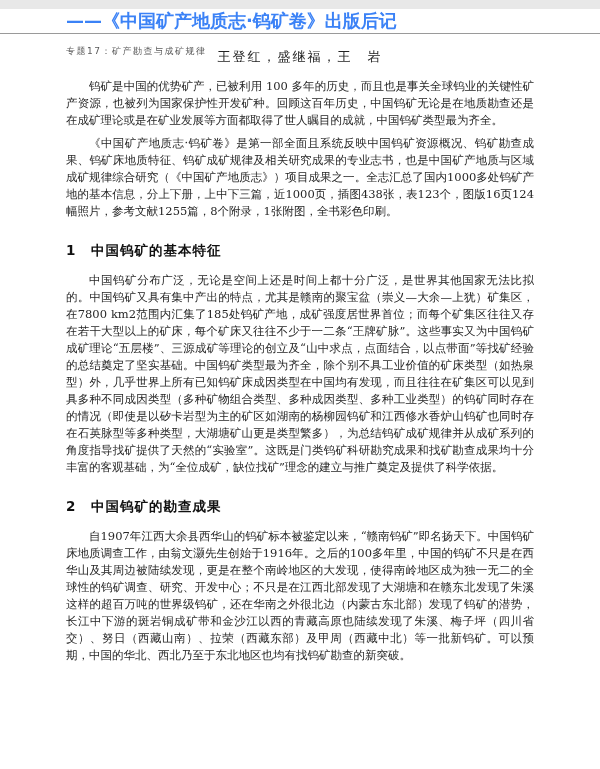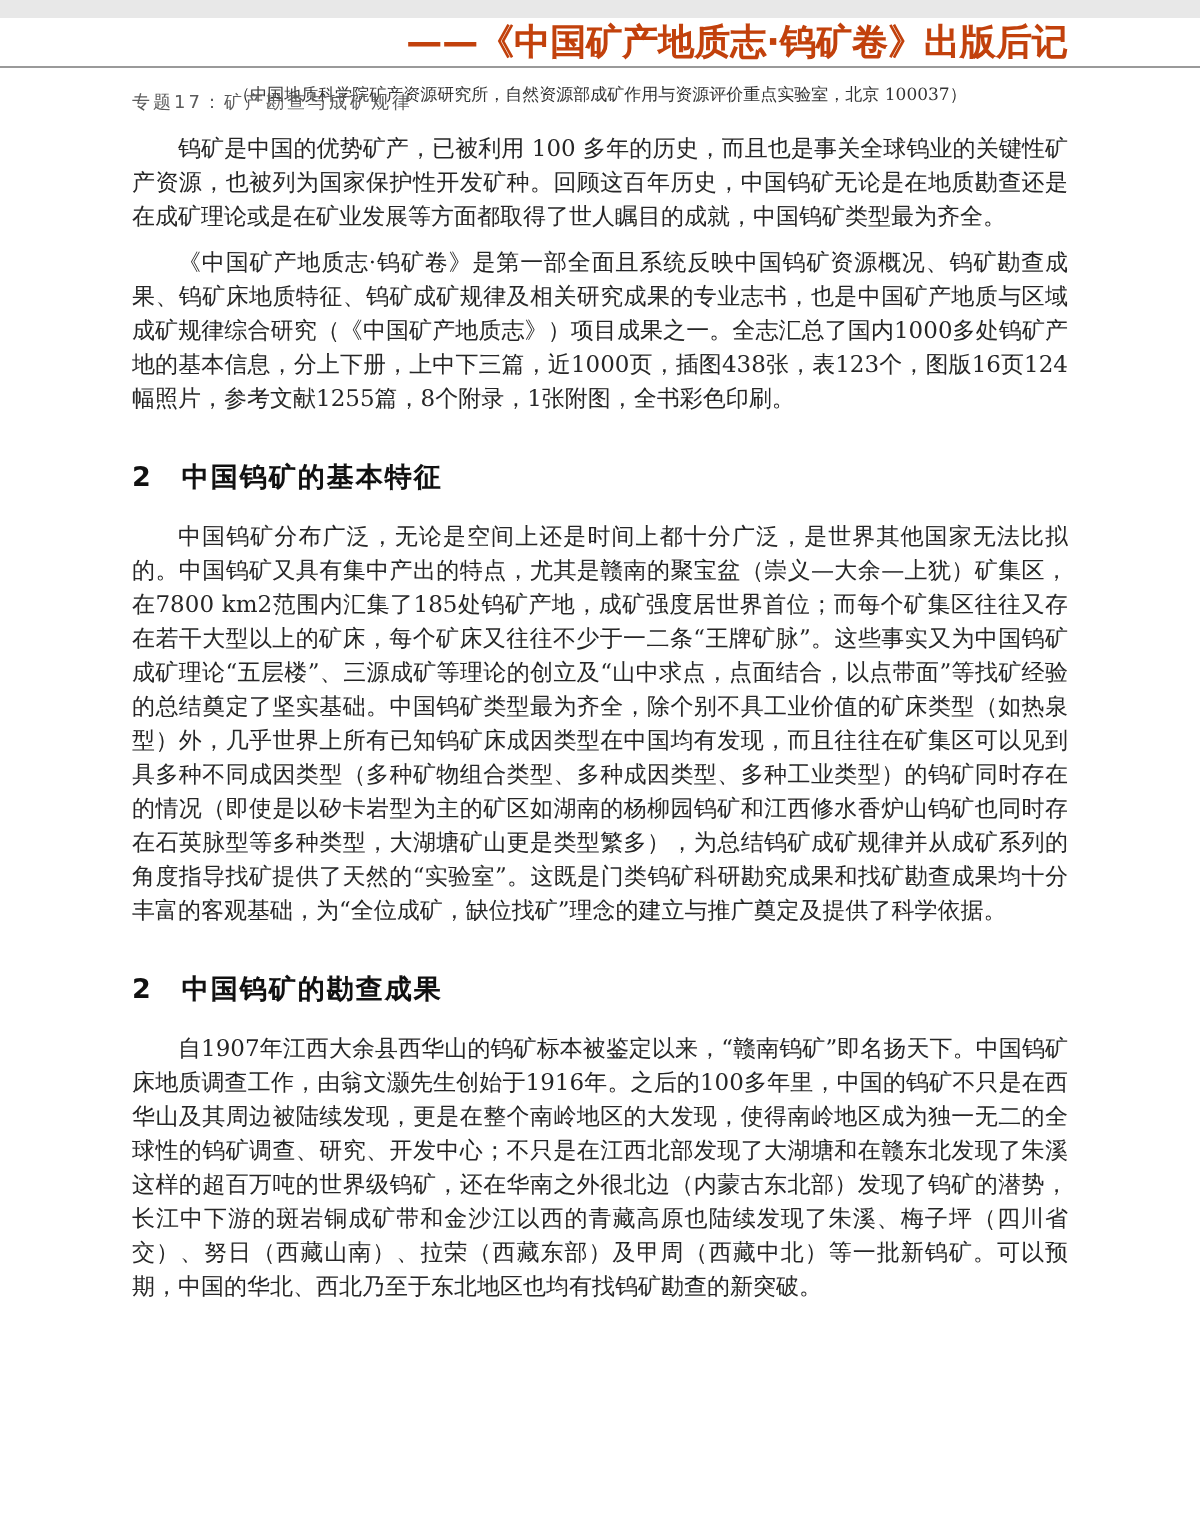--- a/index.html
+++ b/index.html
@@ -34,25 +34,25 @@
     margin-top: 36px;
     text-align: center;
     font-size: 21px;
     font-weight: bold;
     font-family: "DejaVu Sans", sans-serif;
     color: #111;
     letter-spacing: 1px;
   }
   .doc-subtitle {
     margin-top: 9px;
-    text-align: right;
+    text-align: left;
     font-size: 18px;
     font-weight: bold;
     font-family: "DejaVu Sans", sans-serif;
-    color: #c2410c;
+    color: #3b82f6;
   }
   .authors {
     margin-top: 15px;
     text-align: center;
     font-size: 13px;
     letter-spacing: 2px;
     color: #222;
   }
   .affiliation {
     margin-top: 9px;
@@ -84,28 +84,28 @@
 
 <div class="page">
 
   <div class="running-header">专题17：矿产勘查与成矿规律</div>
 
   <div class="header-rule"></div>
 
 
   <h2 class="doc-subtitle">——《中国矿产地质志·钨矿卷》出版后记</h2>
 
+  <div class="authors">王登红，盛继福，王　岩</div>
 
-  <div class="affiliation">（中国地质科学院矿产资源研究所，自然资源部成矿作用与资源评价重点实验室，北京 100037）</div>
 
   <p class="body-par first">钨矿是中国的优势矿产，已被利用 100 多年的历史，而且也是事关全球钨业的关键性矿产资源，也被列为国家保护性开发矿种。回顾这百年历史，中国钨矿无论是在地质勘查还是在成矿理论或是在矿业发展等方面都取得了世人瞩目的成就，中国钨矿类型最为齐全。</p>
 
   <p class="body-par">《中国矿产地质志·钨矿卷》是第一部全面且系统反映中国钨矿资源概况、钨矿勘查成果、钨矿床地质特征、钨矿成矿规律及相关研究成果的专业志书，也是中国矿产地质与区域成矿规律综合研究（《中国矿产地质志》）项目成果之一。全志汇总了国内1000多处钨矿产地的基本信息，分上下册，上中下三篇，近1000页，插图438张，表123个，图版16页124幅照片，参考文献1255篇，8个附录，1张附图，全书彩色印刷。</p>
 
-  <h3 class="section-heading">2　中国钨矿的基本特征</h3>
+  <h3 class="section-heading">1　中国钨矿的基本特征</h3>
 
   <p class="body-par">中国钨矿分布广泛，无论是空间上还是时间上都十分广泛，是世界其他国家无法比拟的。中国钨矿又具有集中产出的特点，尤其是赣南的聚宝盆（崇义—大余—上犹）矿集区，在7800 km2范围内汇集了185处钨矿产地，成矿强度居世界首位；而每个矿集区往往又存在若干大型以上的矿床，每个矿床又往往不少于一二条“王牌矿脉”。这些事实又为中国钨矿成矿理论“五层楼”、三源成矿等理论的创立及“山中求点，点面结合，以点带面”等找矿经验的总结奠定了坚实基础。中国钨矿类型最为齐全，除个别不具工业价值的矿床类型（如热泉型）外，几乎世界上所有已知钨矿床成因类型在中国均有发现，而且往往在矿集区可以见到具多种不同成因类型（多种矿物组合类型、多种成因类型、多种工业类型）的钨矿同时存在的情况（即使是以矽卡岩型为主的矿区如湖南的杨柳园钨矿和江西修水香炉山钨矿也同时存在石英脉型等多种类型，大湖塘矿山更是类型繁多），为总结钨矿成矿规律并从成矿系列的角度指导找矿提供了天然的“实验室”。这既是门类钨矿科研勘究成果和找矿勘查成果均十分丰富的客观基础，为“全位成矿，缺位找矿”理念的建立与推广奠定及提供了科学依据。</p>
 
   <h3 class="section-heading">2　中国钨矿的勘查成果</h3>
 
   <p class="body-par">自1907年江西大余县西华山的钨矿标本被鉴定以来，“赣南钨矿”即名扬天下。中国钨矿床地质调查工作，由翁文灏先生创始于1916年。之后的100多年里，中国的钨矿不只是在西华山及其周边被陆续发现，更是在整个南岭地区的大发现，使得南岭地区成为独一无二的全球性的钨矿调查、研究、开发中心；不只是在江西北部发现了大湖塘和在赣东北发现了朱溪这样的超百万吨的世界级钨矿，还在华南之外很北边（内蒙古东北部）发现了钨矿的潜势，长江中下游的斑岩铜成矿带和金沙江以西的青藏高原也陆续发现了朱溪、梅子坪（四川省交）、努日（西藏山南）、拉荣（西藏东部）及甲周（西藏中北）等一批新钨矿。可以预期，中国的华北、西北乃至于东北地区也均有找钨矿勘查的新突破。</p>
 
 </div>
 
 </body></html>

